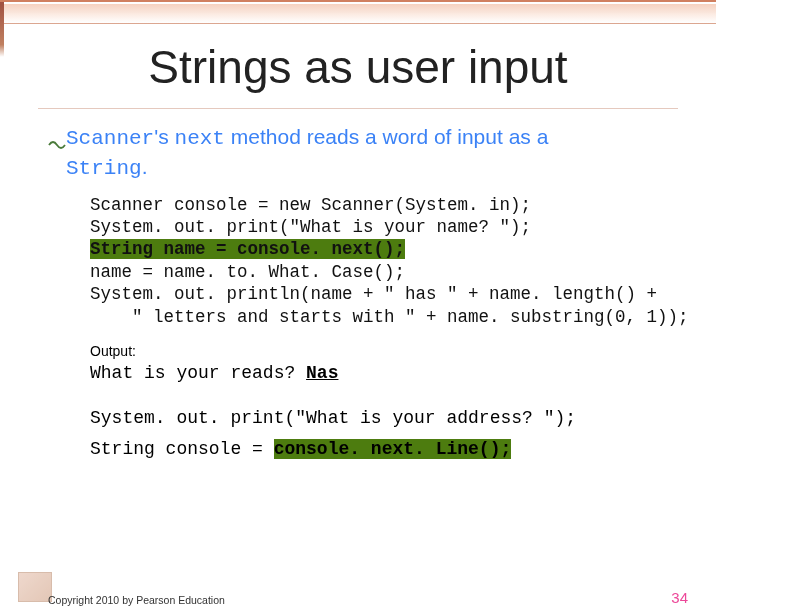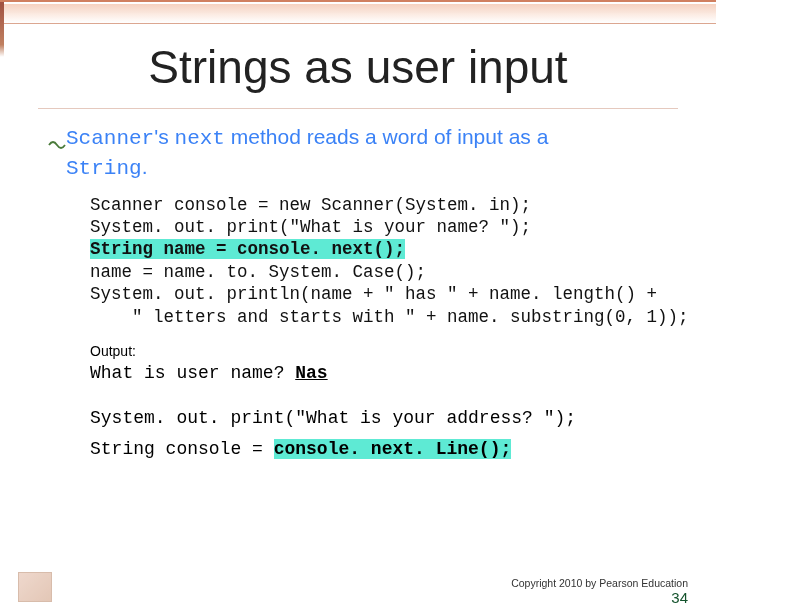--- a/index.html
+++ b/index.html
@@ -63,21 +63,21 @@
   .sans { font-family: Arial, Helvetica, sans-serif; }
   .codeblock {
     font-family: "Courier New", Courier, monospace;
     font-size: 17.5px;
     line-height: 1.28;
     color: #111;
     margin: 10px 0 14px 42px;
     white-space: pre;
   }
   .hl {
-    background: #5eead4;
+    background: #4d7c0f;
   }
   .outblock {
     font-family: "Courier New", Courier, monospace;
     font-size: 18px;
     line-height: 1.35;
     margin: 6px 0 18px 42px;
   }
   .out-label {
     font-family: Arial, Helvetica, sans-serif;
     font-size: 14px;
@@ -90,30 +90,29 @@
     line-height: 1.7;
     margin: 10px 0 0 42px;
   }
   .footer {
     position: absolute;
     left: 0; right: 0; bottom: 6px;
     padding: 0 28px 0 48px;
     display: flex;
     justify-content: space-between;
     align-items: flex-end;
-    flex-direction: column;
   }
   .copyright {
     font-size: 10.5px;
     color: #333;
     font-family: Arial, Helvetica, sans-serif;
   }
   .pagenum {
     font-size: 15px;
-    color: #14532d;
+    color: #ec4899;
     font-family: Arial, Helvetica, sans-serif;
   }
   .logo-sq {
     position: absolute;
     left: 18px; bottom: 10px;
     width: 34px; height: 30px;
     background: linear-gradient(135deg, #e8c8b8, #d8b098);
     border: 1px solid #c8a088;
     opacity: 0.7;
   }
@@ -135,27 +134,27 @@
         <svg viewBox="0 0 18 14" width="18" height="14">
           <path d="M1 7 Q5 1 9 7 T17 7" fill="none" stroke="#4a7a3a" stroke-width="1.8"></path>
         </svg>
       </span><span class="code-inline">Scanner</span><span class="sans">'s </span><span class="code-inline">next</span><span class="sans"> method reads a word of input as a </span><br>
       <span style="display:inline-block;width:18px"></span><span class="code-inline">String</span><span class="sans">.</span>
     </div>
 
     <div class="codeblock"><span>Scanner console = new Scanner(System. in);</span>
 <span>System. out. print("What is your name? ");</span>
 <span class="hl b">String name = console. next();</span>
-<span>name = name. to. System. Case();</span>
+<span>name = name. to. What. Case();</span>
 <span>System. out. println(name + " has " + name. length() +</span>
 <span>    " letters and starts with " + name. substring(0, 1));</span></div>
 
     <div class="outblock">
       <div class="out-label">Output:</div>
-      <div><span>What is user name? </span><span class="bu">Nas</span></div>
+      <div><span>What is your reads? </span><span class="bu">Nas</span></div>
     </div>
 
 
     <div class="codeblock2">
       <div>System. out. print("What is your address? ");</div>
       <div><span>String console = </span><span class="hl b">console. next. Line();</span></div>
     </div>
 
   </div>
 

